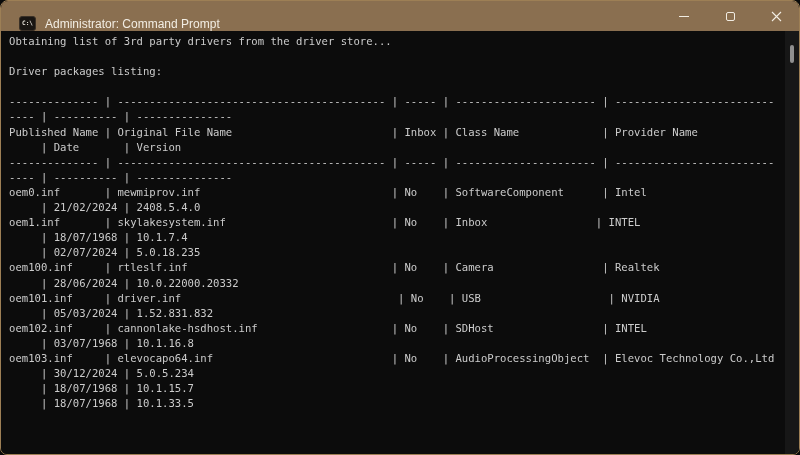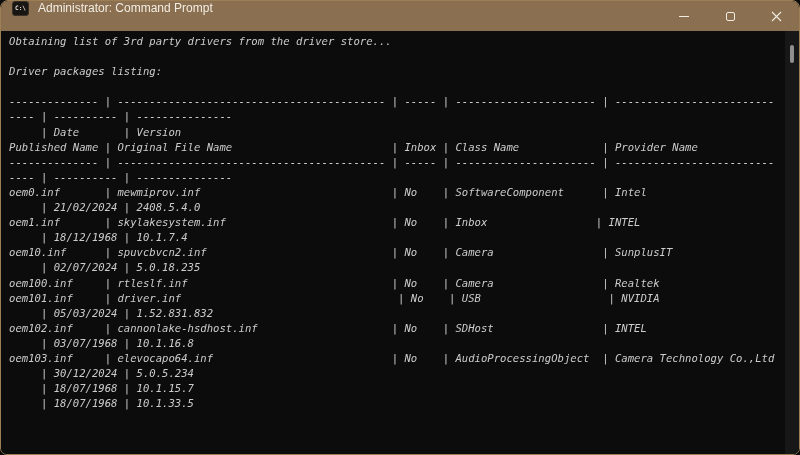--- a/index.html
+++ b/index.html
@@ -12,22 +12,22 @@
     width:800px; height:455px; box-sizing:border-box;
     border:1px solid var(--border);
     border-radius:8px 8px 7px 7px;
     overflow:hidden;
     background:var(--console-bg);
     display:flex; flex-direction:column;
   }
   .titlebar {
     height:30px; flex:0 0 30px;
     background:var(--titlebar);
-    display:flex; align-items:flex-start;
-    padding-left:11px;
+    display:flex; align-items:flex-end;
+    padding-left:18px;
   }
   .cmd-icon {
     width:15px; height:13px; border-radius:3px;
     background:#191512; border:1px solid #3a3026;
     color:#e8e4dc; font:bold 6px/11px "DejaVu Sans Mono", monospace;
     text-align:center; overflow:hidden;
     flex:0 0 auto;
   }
   .title-text {
     margin-left:9px;
@@ -44,21 +44,20 @@
   .glyph-max { width:9px; height:9px; border:1px solid #f1ece2; border-radius:2px; box-sizing:border-box; }
   .console {
     position:relative; flex:1 1 auto;
     background:var(--console-bg);
     overflow:hidden;
     cursor:text;
   }
   .output {
     position:absolute; left:8px; top:3px; right:16px; bottom:0;
     overflow:hidden;
-    font-style:italic;
   }
   .line {
     font-family:"DejaVu Sans Mono", "Liberation Mono", monospace;
     font-size:10.6px; line-height:15.1px; height:15.1px;
     color:var(--text);
     white-space:pre;
   }
   .scrollbar {
     position:absolute; top:0; right:0; bottom:0; width:14px;
     background:#171717;
@@ -93,36 +92,36 @@
   </div>
 
   <div class="console">
     <div class="output">
         <div class="line">Obtaining list of 3rd party drivers from the driver store...</div>
         <div class="line"></div>
         <div class="line">Driver packages listing:</div>
         <div class="line"></div>
         <div class="line">-------------- | ------------------------------------------ | ----- | ---------------------- | -------------------------</div>
         <div class="line">---- | ---------- | ---------------</div>
+        <div class="line">Published Name | Original File Name                         | Inbox | Class Name             | Provider Name            </div>
         <div class="line">     | Date       | Version        </div>
-        <div class="line">Published Name | Original File Name                         | Inbox | Class Name             | Provider Name            </div>
         <div class="line">-------------- | ------------------------------------------ | ----- | ---------------------- | -------------------------</div>
         <div class="line">---- | ---------- | ---------------</div>
         <div class="line">oem0.inf       | mewmiprov.inf                              | No    | SoftwareComponent      | Intel                    </div>
         <div class="line">     | 21/02/2024 | 2408.5.4.0     </div>
         <div class="line">oem1.inf       | skylakesystem.inf                          | No    | Inbox                 | INTEL                    </div>
-        <div class="line">     | 18/12/1968 | 10.1.7.4       </div>
-        <div class="line">oem10.inf      | spuvcbvcn2.inf                             | No    | Camera                 | SunplusIT                </div>
+        <div class="line">     | 18/07/1968 | 10.1.7.4       </div>
         <div class="line">     | 02/07/2024 | 5.0.18.235     </div>
         <div class="line">oem100.inf     | rtleslf.inf                                | No    | Camera                 | Realtek                  </div>
+        <div class="line">     | 28/06/2024 | 10.0.22000.20332</div>
         <div class="line">oem101.inf     | driver.inf                                  | No    | USB                    | NVIDIA                   </div>
         <div class="line">     | 05/03/2024 | 1.52.831.832   </div>
         <div class="line">oem102.inf     | cannonlake-hsdhost.inf                     | No    | SDHost                 | INTEL                    </div>
         <div class="line">     | 03/07/1968 | 10.1.16.8      </div>
-        <div class="line">oem103.inf     | elevocapo64.inf                            | No    | AudioProcessingObject  | Camera Technology Co.,Ltd</div>
+        <div class="line">oem103.inf     | elevocapo64.inf                            | No    | AudioProcessingObject  | Elevoc Technology Co.,Ltd</div>
         <div class="line">     | 30/12/2024 | 5.0.5.234      </div>
         <div class="line">     | 18/07/1968 | 10.1.15.7      </div>
         <div class="line">     | 18/07/1968 | 10.1.33.5      </div>
       </div>
     <div class="scrollbar">
       <div class="scroll-thumb"></div>
     </div>
   </div>
 
 </div>

